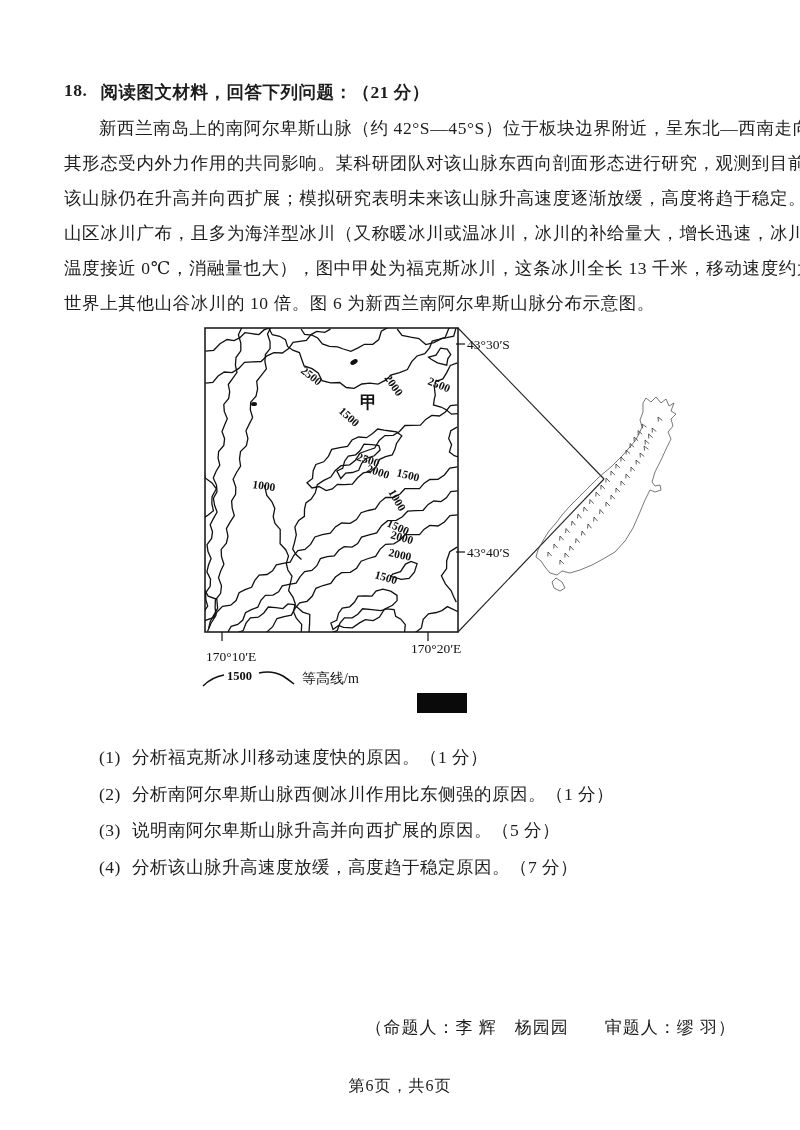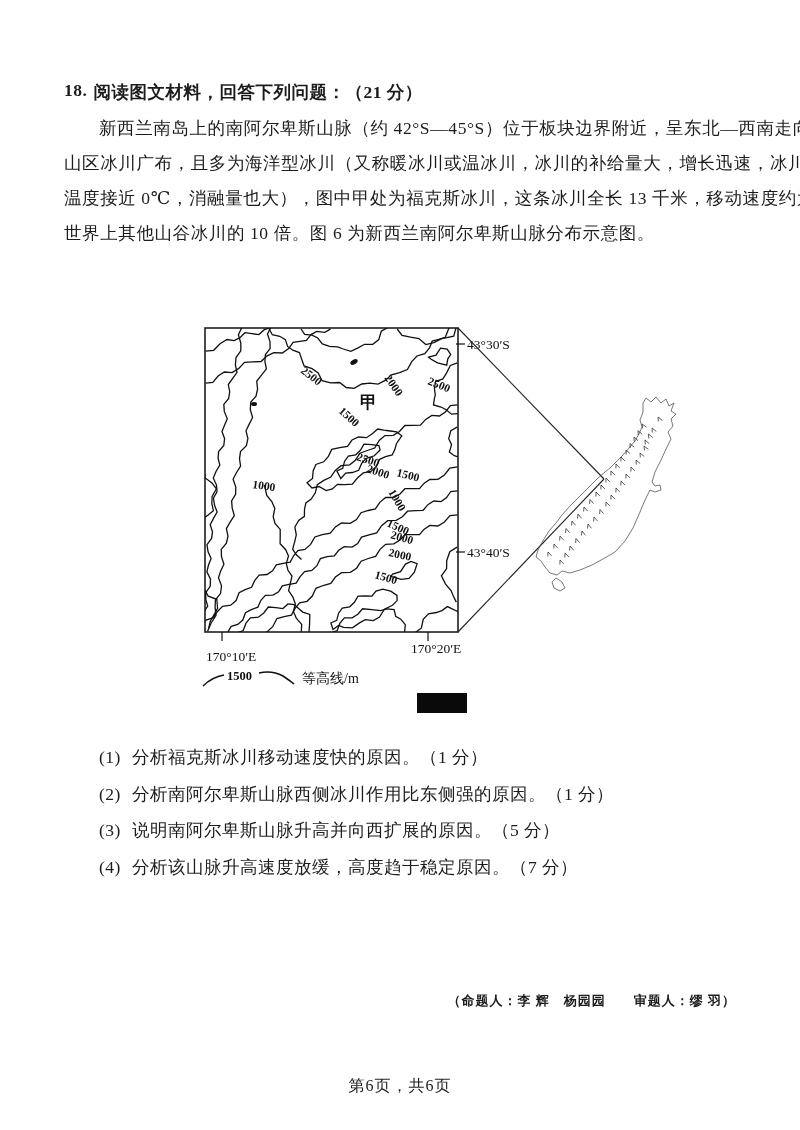--- a/index.html
+++ b/index.html
@@ -2,40 +2,40 @@
 <html><head>
 <meta charset="utf-8">
 <style>
   html,body{margin:0;padding:0;}
   body{
     width:800px;height:1130px;position:relative;background:#ffffff;
     font-family:"Liberation Serif","DejaVu Serif",serif;color:#1c1c1c;
     overflow:hidden;
   }
   .heading{
-    position:absolute;left:64px;top:80px;display:flex;gap:6px;
+    position:absolute;left:64px;top:80px;display:flex;gap:13px;
     font-size:17.5px;font-weight:bold;letter-spacing:.5px;white-space:nowrap;
   }
   .material{
     position:absolute;left:64px;top:111px;width:673px;
     font-size:17.5px;letter-spacing:.6px;
   }
   .material .mline{
     height:35px;line-height:35px;white-space:nowrap;
     text-align:justify;text-align-last:justify;
   }
   .material .mline.first{padding-left:35px;}
   .material .mline.last{text-align:left;text-align-last:left;}
   .figure-area{position:absolute;left:0;top:320px;width:800px;height:400px;}
   .questions{
     position:absolute;left:99px;top:739px;font-size:17.5px;letter-spacing:.5px;
   }
   .questions .qrow{height:36.6px;line-height:36.6px;display:flex;gap:11px;white-space:nowrap;}
   .credits{
-    position:absolute;right:64px;top:992px;font-size:13px;letter-spacing:1px;white-space:nowrap;font-weight:bold;
+    position:absolute;right:64px;top:1016px;font-size:17px;letter-spacing:1px;white-space:nowrap;
   }
   .page-footer{
     position:absolute;left:0;top:1076px;width:800px;text-align:center;
     font-size:16px;letter-spacing:1px;
   }
   svg text{font-family:"Liberation Serif","DejaVu Serif",serif;}
   .maplabel{font-size:11.5px;font-weight:bold;fill:#111;}
   .geolabel{font-size:13.5px;fill:#111;}
   .jialabel{font-size:17px;font-weight:bold;fill:#111;}
   .legendtext{font-size:14px;fill:#111;}
@@ -44,20 +44,22 @@
 </head>
 <body>
 
 <div class="heading">
   <span>18.</span>
   <span>阅读图文材料，回答下列问题：（21 分）</span>
 </div>
 
 <div class="material">
   <div class="mline first">新西兰南岛上的南阿尔卑斯山脉（约 42°S—45°S）位于板块边界附近，呈东北—西南走向，</div>
+  <div class="mline">其形态受内外力作用的共同影响。某科研团队对该山脉东西向剖面形态进行研究，观测到目前</div>
+  <div class="mline">该山脉仍在升高并向西扩展；模拟研究表明未来该山脉升高速度逐渐放缓，高度将趋于稳定。</div>
   <div class="mline">山区冰川广布，且多为海洋型冰川（又称暖冰川或温冰川，冰川的补给量大，增长迅速，冰川</div>
   <div class="mline">温度接近 0℃，消融量也大），图中甲处为福克斯冰川，这条冰川全长 13 千米，移动速度约为</div>
   <div class="mline last">世界上其他山谷冰川的 10 倍。图 6 为新西兰南阿尔卑斯山脉分布示意图。</div>
 </div>
 
 <div class="figure-area">
 <svg width="800" height="400" viewBox="0 0 800 400">
   <defs>
     <clipPath id="mapclip">
           <rect x="205" y="8" width="253" height="304"></rect>

